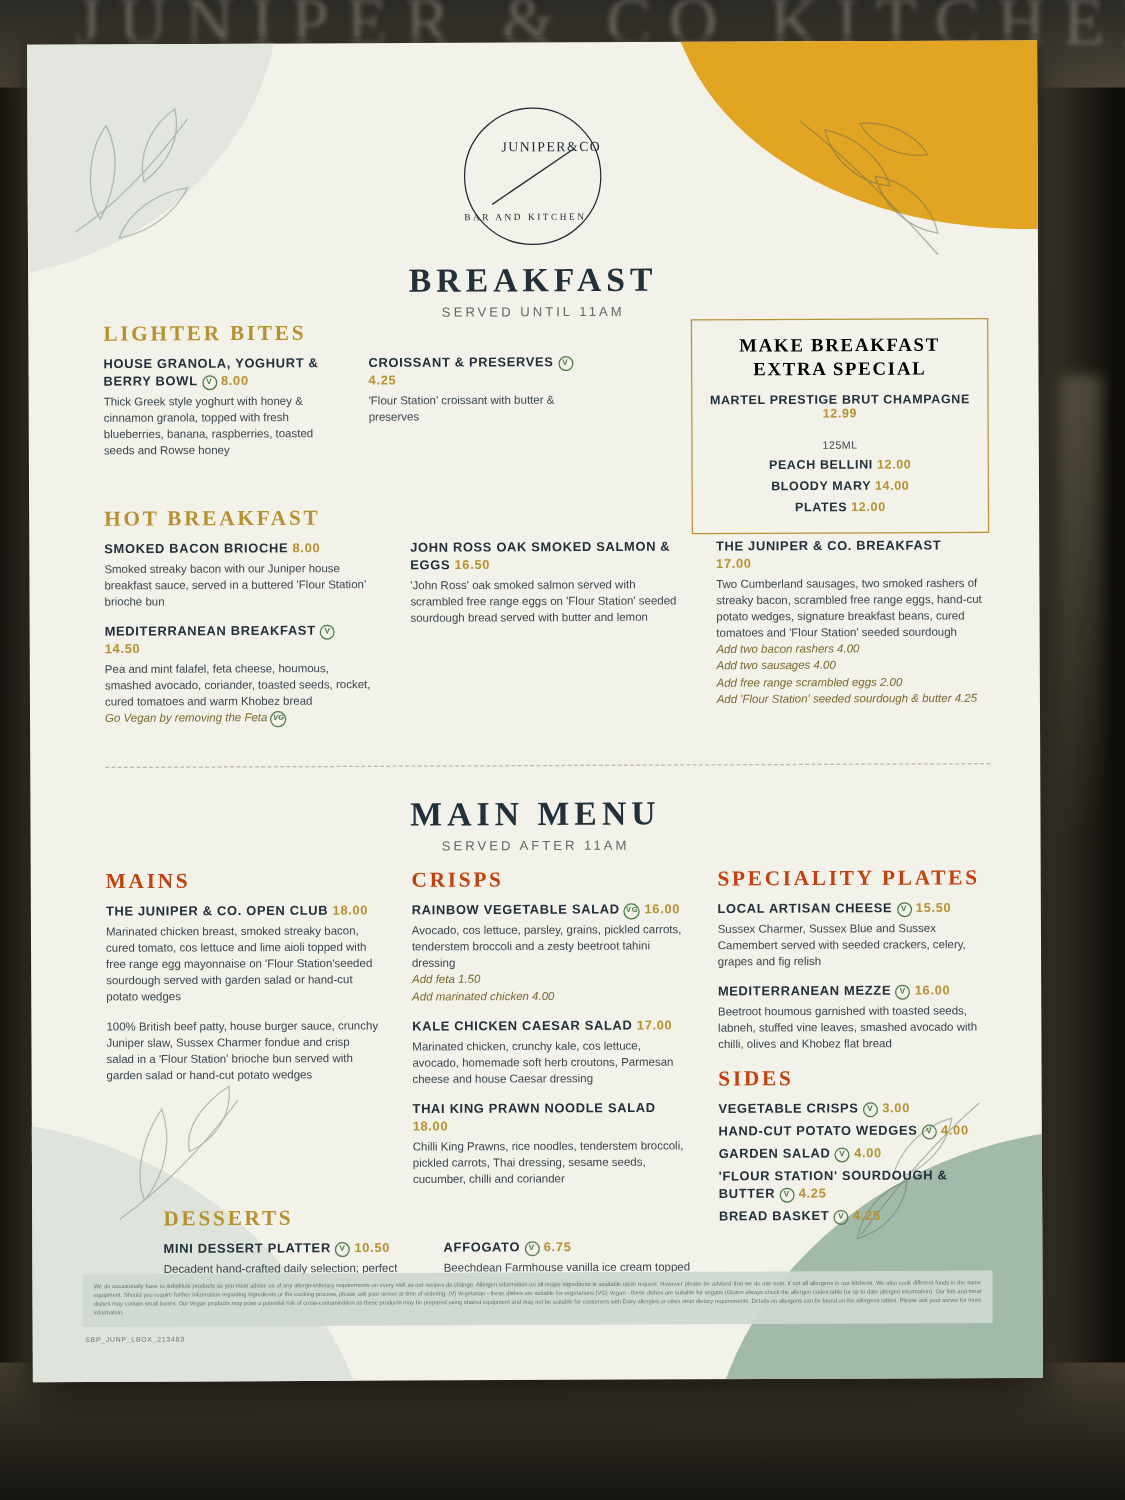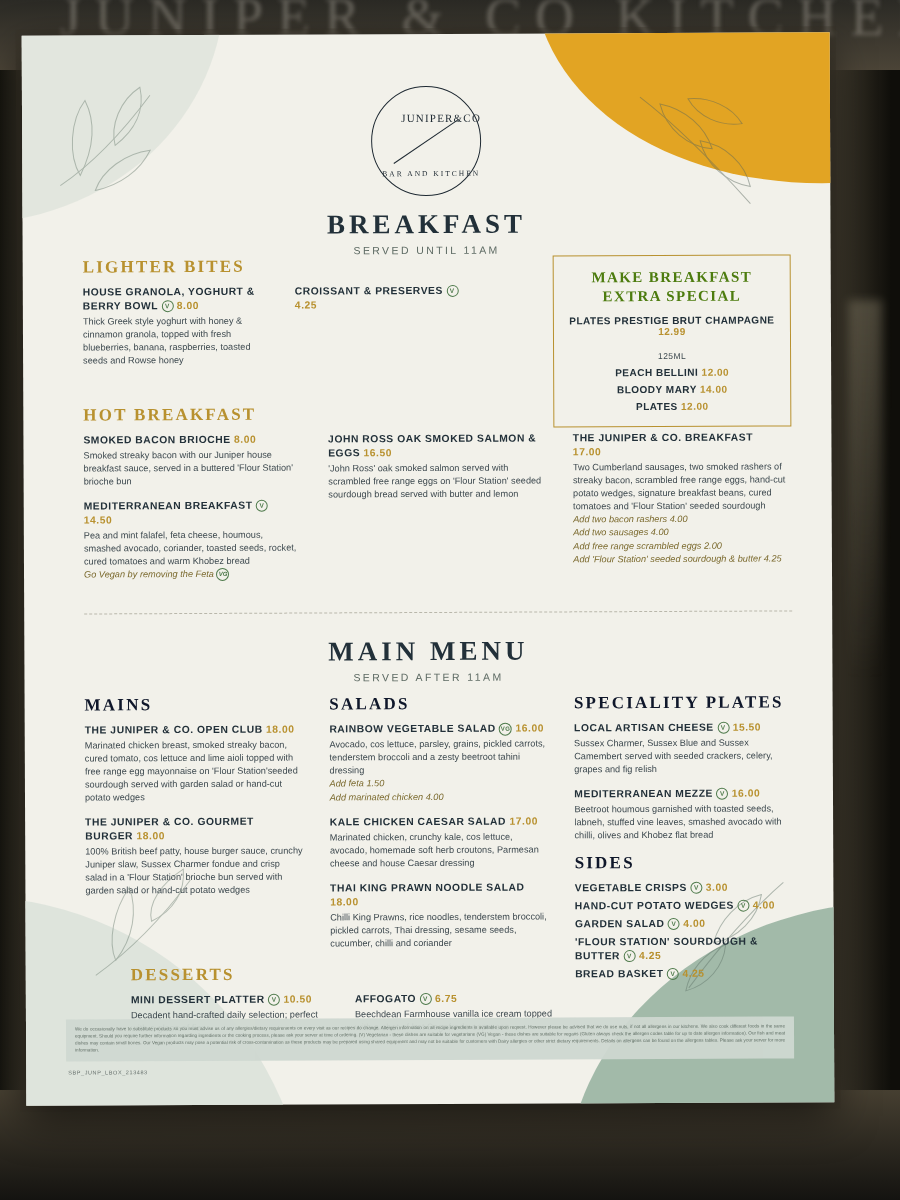--- a/index.html
+++ b/index.html
@@ -84,37 +84,37 @@
   }
   .logo-slash{
     position:absolute;left:16px;top:55px;width:78px;height:1.4px;background:#1f2a33;
     transform:rotate(-34deg);
   }
   .logo-top{
     position:absolute;left:0;right:0;top:26px;font-family:"Liberation Serif",serif;
     font-size:11px;letter-spacing:1.2px;color:#1f2a33;
   }
   .logo-bottom{
-    position:absolute;left:0;right:1px;bottom:18px;font-family:"Liberation Serif",serif;
+    position:absolute;left:0;right:12px;bottom:18px;font-family:"Liberation Serif",serif;
     font-size:7.5px;letter-spacing:2px;color:#1f2a33;
   }
 
   h1.section-title{
     margin:0;text-align:center;font-family:"Liberation Serif",serif;
     font-size:27px;letter-spacing:4px;color:#223039;font-weight:700;
   }
   .section-sub{
     text-align:center;font-size:10.5px;letter-spacing:2.4px;color:#5d6a63;margin-top:4px;
   }
 
   .cat{
     font-family:"Liberation Serif",serif;font-size:17px;letter-spacing:2.2px;
     color:#b8912f;font-weight:700;margin:0 0 8px 0;
   }
-  .cat.teal{color:#0f172a;}
+  .cat.teal{color:#c2410c;}
   .item{margin-bottom:11px;}
   .item-name{
     font-size:10.3px;font-weight:700;letter-spacing:.55px;color:#223039;line-height:1.35;
     text-transform:uppercase;
   }
   .price{color:#b8912f;font-weight:700;}
   .desc{
     font-size:9.2px;line-height:1.42;color:#3b474d;margin-top:2px;
   }
   .addon{font-size:9.2px;font-style:italic;color:#7b6a2e;line-height:1.45;}
@@ -129,21 +129,21 @@
     font-weight:700;
   }
 
   
   .extra-box{
     position:absolute;right:40px;top:222px;width:238px;border:1.4px solid #b8912f;
     padding:12px 14px 14px 14px;box-sizing:border-box;text-align:center;
   }
   .extra-title{
     font-family:"Liberation Serif",serif;font-size:15px;letter-spacing:1.4px;
-    color:#4d7c0f;font-weight:700;line-height:1.25;
+    color:#000000;font-weight:700;line-height:1.25;
   }
   .extra-line{font-size:10px;font-weight:700;color:#223039;letter-spacing:.5px;margin-top:9px;}
   .extra-sub{font-size:8.5px;color:#3b474d;margin-top:14px;letter-spacing:.4px;}
   .extra-row{font-size:10px;font-weight:700;color:#223039;letter-spacing:.5px;margin-top:6px;}
 
   .cols3{display:flex;gap:26px;}
   .col{flex:1;}
 
   .divider{
     border:0;border-top:1px dashed #b9b7ab;margin:0;
@@ -222,21 +222,21 @@
       <div class="content">
 
         <div class="hdr-wrap">
           <h1 class="section-title">BREAKFAST</h1>
           <div class="section-sub">SERVED UNTIL 11AM</div>
         </div>
 
         <div class="extra-box">
           <div class="extra-title">MAKE BREAKFAST EXTRA SPECIAL</div>
           <div class="extra-line">
-            <span>PLATES PRESTIGE BRUT CHAMPAGNE</span>
+            <span>MARTEL PRESTIGE BRUT CHAMPAGNE</span>
             <span class="price">12.99</span>
           </div>
           <div class="extra-sub">125ML</div>
           <div class="extra-row">
             <span>PEACH BELLINI</span>
             <span class="price">12.00</span>
           </div>
           <div class="extra-row">
             <span>BLOODY MARY</span>
             <span class="price">14.00</span>
@@ -257,20 +257,21 @@
                 <span class="price">8.00</span>
               </div>
               <div class="desc">Thick Greek style yoghurt with honey &amp; cinnamon granola, topped with fresh blueberries, banana, raspberries, toasted seeds and Rowse honey</div>
             </div>
             <div style="width:180px;">
               <div class="item-name">
                 <span>CROISSANT &amp; PRESERVES</span>
                 <span class="note-v">V</span>
                 <span class="price">4.25</span>
               </div>
+              <div class="desc">'Flour Station' croissant with butter &amp; preserves</div>
             </div>
           </div>
         </div>
 
         <div style="position:absolute;left:60px;right:40px;top:370px;">
           <div class="cat">HOT BREAKFAST</div>
           <div class="cols3">
             <div class="col">
               <div class="item">
                 <div class="item-name">
@@ -328,30 +329,26 @@
             <div class="col">
               <div class="cat teal">MAINS</div>
               <div class="item">
                 <div class="item-name">
                   <span>THE JUNIPER &amp; CO. OPEN CLUB</span>
                   <span class="price">18.00</span>
                 </div>
                 <div class="desc">Marinated chicken breast, smoked streaky bacon, cured tomato, cos lettuce and lime aioli topped with free range egg mayonnaise on 'Flour Station'seeded sourdough served with garden salad or hand-cut potato wedges</div>
               </div>
               <div class="item">
-                <div class="item-name">
-                  <span>THE JUNIPER &amp; CO. GOURMET BURGER</span>
-                  <span class="price">18.00</span>
-                </div>
                 <div class="desc">100% British beef patty, house burger sauce, crunchy Juniper slaw, Sussex Charmer fondue and crisp salad in a 'Flour Station' brioche bun served with garden salad or hand-cut potato wedges</div>
               </div>
             </div>
 
             <div class="col">
-              <div class="cat teal">SALADS</div>
+              <div class="cat teal">CRISPS</div>
               <div class="item">
                 <div class="item-name">
                   <span>RAINBOW VEGETABLE SALAD</span>
                   <span class="note-vg">VG</span>
                   <span class="price">16.00</span>
                 </div>
                 <div class="desc">Avocado, cos lettuce, parsley, grains, pickled carrots, tenderstem broccoli and a zesty beetroot tahini dressing</div>
                 <div class="addon">Add feta 1.50</div>
                 <div class="addon">Add marinated chicken 4.00</div>
               </div>

